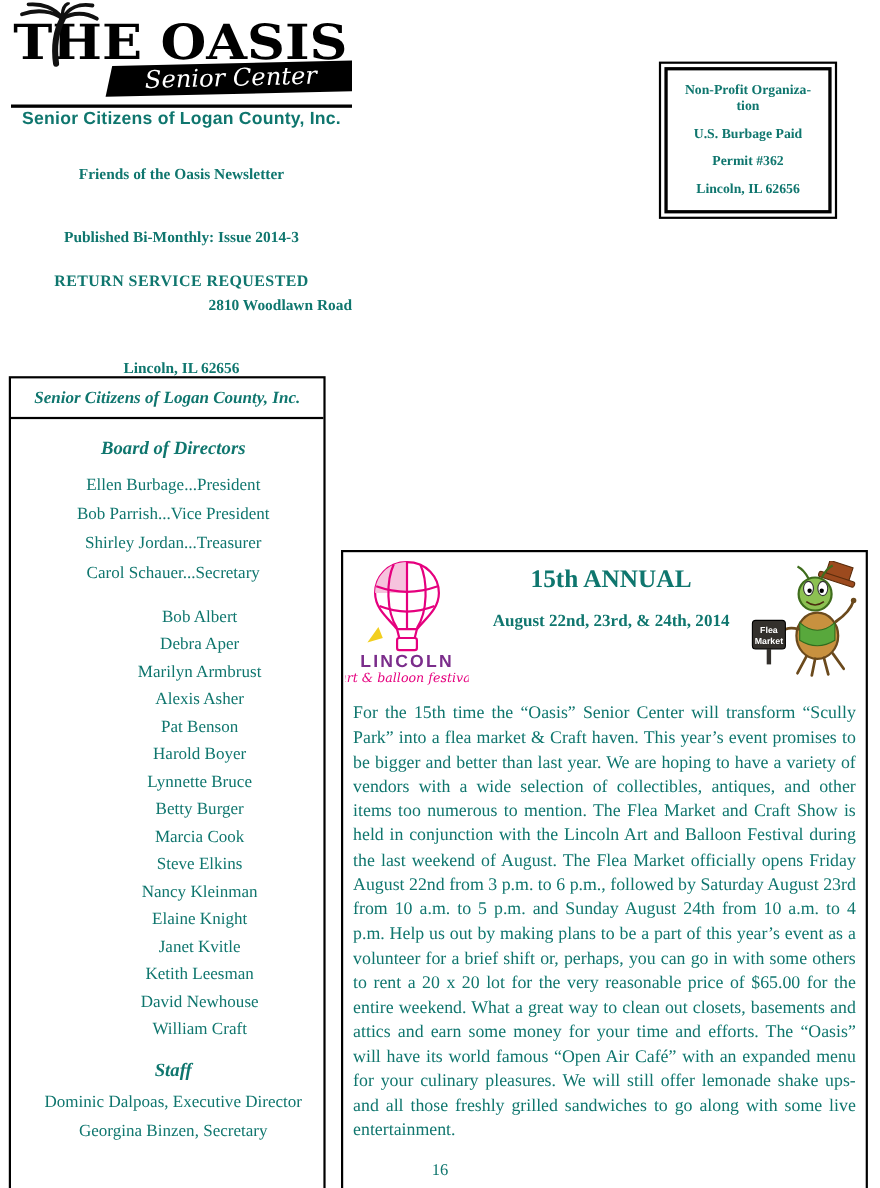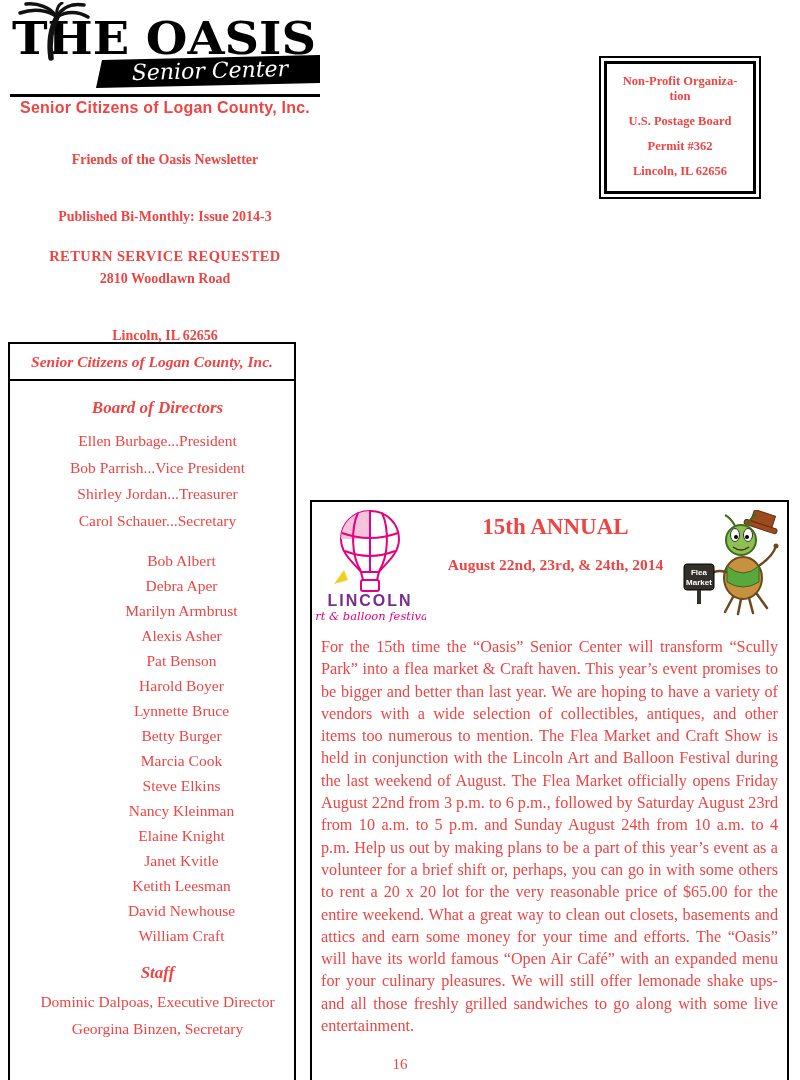--- a/index.html
+++ b/index.html
@@ -1,25 +1,25 @@
 <!DOCTYPE html>
 <html><head>
 <meta charset="utf-8">
 <style>
   html,body{margin:0;padding:0;background:#fff;}
   .page{position:relative;width:800px;height:1080px;background:#ffffff;overflow:hidden;
-        font-family:"Liberation Serif",serif;color:#ef4444;}
+        font-family:"Liberation Serif",serif;color:#0f766e;}
 
   
   .logo{position:absolute;left:10px;top:2px;width:310px;}
   .org-name{border-top:3px solid #000;font-family:"Liberation Sans",sans-serif;
             font-weight:700;font-size:16px;text-align:center;padding-top:2px;letter-spacing:.2px;}
   .mast-info{position:absolute;left:10px;top:112px;width:310px;text-align:center;
              font-weight:bold;font-size:14px;line-height:19px;white-space:pre-wrap;}
-  .mast-info .spaced{margin-top:5px;}
+  .mast-info .spaced{margin-top:5px;text-align:right;}
   .return-service{position:absolute;left:10px;top:248px;width:310px;text-align:center;
                   font-weight:bold;font-size:14.5px;letter-spacing:.4px;}
 
   
   .postage-outer{position:absolute;left:599px;top:56px;width:162px;border:2px solid #000;
                  padding:3px;box-sizing:border-box;background:#fff;}
   .postage-inner{border:3px solid #000;padding:10px 4px 12px;text-align:center;}
   .postage-line{font-weight:bold;font-size:12.5px;line-height:15px;}
   .postage-inner .postage-line:nth-child(n+3){margin-top:10px;}
 
@@ -84,21 +84,21 @@
     <div>Phone : 217-732-6132</div>
     <div>E-Mail  OasisSeniorCenter@hotmail.com</div>
   </div>
 
   <div class="return-service">RETURN SERVICE REQUESTED</div>
 
   <div class="postage-outer">
     <div class="postage-inner">
       <div class="postage-line">Non-Profit Organiza-</div>
       <div class="postage-line">tion</div>
-      <div class="postage-line">U.S. Postage Board</div>
+      <div class="postage-line">U.S. Burbage Paid</div>
       <div class="postage-line">Permit #362</div>
       <div class="postage-line">Lincoln, IL  62656</div>
     </div>
   </div>
 
   <div class="board-box">
     <div class="board-title">Senior Citizens of Logan County, Inc.</div>
     <div class="board-content">
       <div class="board-heading">Board of Directors</div>
       <div class="board-officers">

